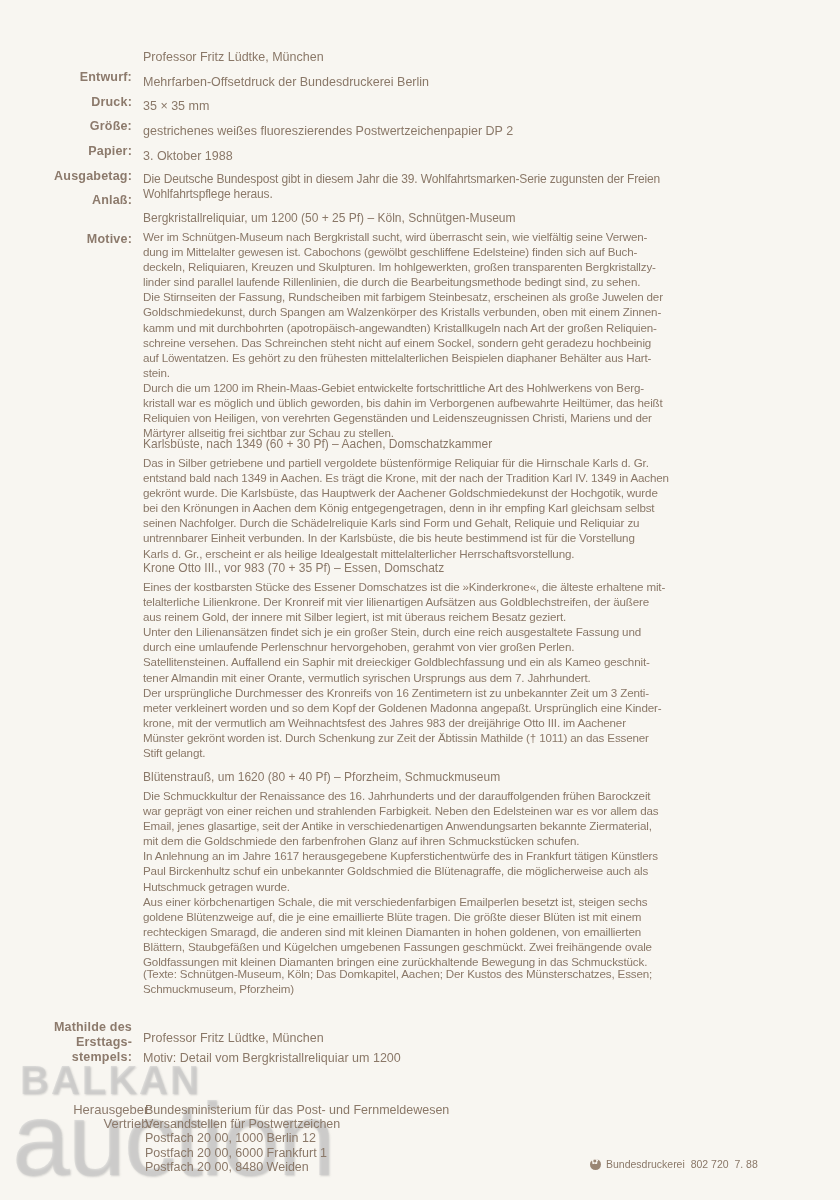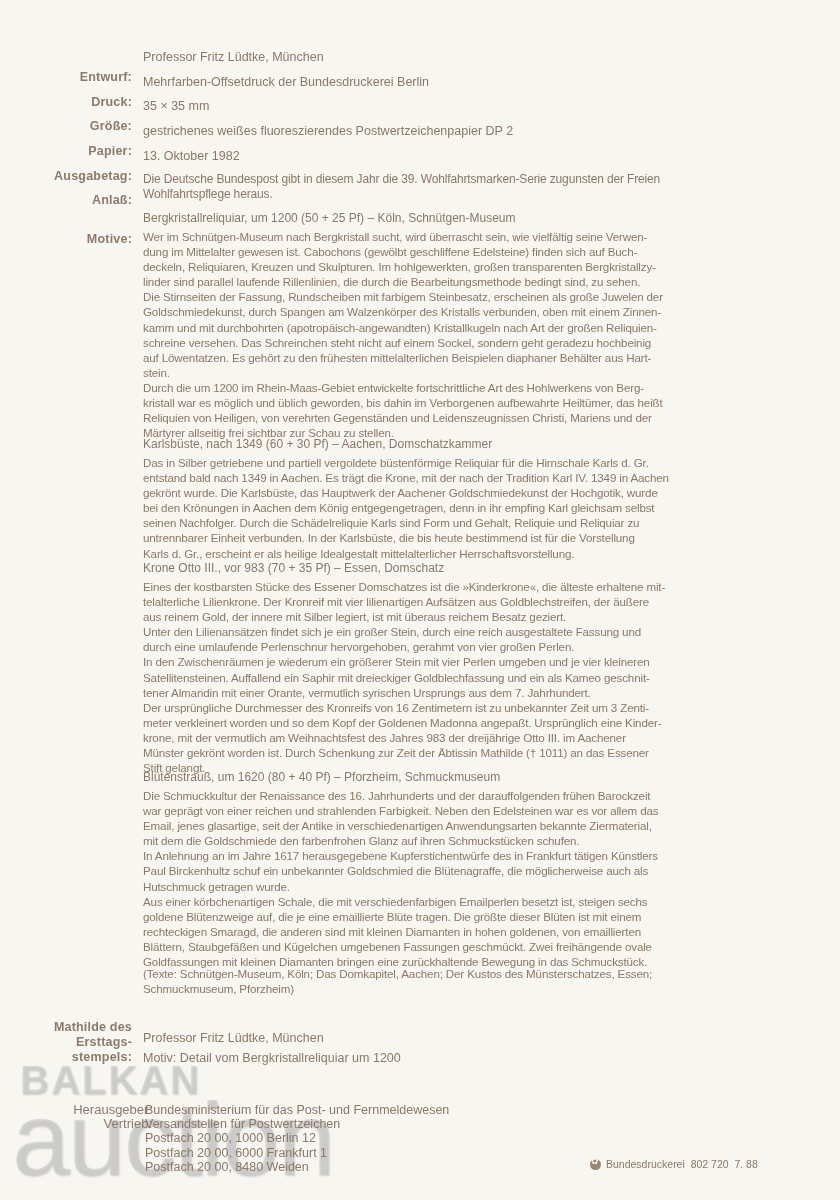--- a/index.html
+++ b/index.html
@@ -55,21 +55,21 @@
   <div class="row" style="top:98px">
     <span class="lbl">Größe:</span>
     <span class="val">35 × 35 mm</span>
   </div>
   <div class="row" style="top:123px">
     <span class="lbl">Papier:</span>
     <span class="val">gestrichenes weißes fluoreszierendes Postwertzeichenpapier DP 2</span>
   </div>
   <div class="row" style="top:148px">
     <span class="lbl">Ausgabetag:</span>
-    <span class="val">13. Oktober 1982</span>
+    <span class="val">3. Oktober 1988</span>
   </div>
 
   <div class="row" style="top:172px">
     <span class="lbl">Anlaß:</span>
   </div>
   <div class="para" style="top:172px; font-size:12px; line-height:15px;">
     <span class="line">Die Deutsche Bundespost gibt in diesem Jahr die 39. Wohlfahrtsmarken-Serie zugunsten der Freien</span>
     <span class="line">Wohlfahrtspflege heraus.</span>
   </div>
 
@@ -106,21 +106,20 @@
     <span class="line">Karls d. Gr., erscheint er als heilige Idealgestalt mittelalterlicher Herrschaftsvorstellung.</span>
   </div>
 
   <div class="motif-title" style="top:561px">Krone Otto III., vor 983 (70 + 35 Pf) – Essen, Domschatz</div>
   <div class="para" style="top:579px">
     <span class="line">Eines der kostbarsten Stücke des Essener Domschatzes ist die »Kinderkrone«, die älteste erhaltene mit-</span>
     <span class="line">telalterliche Lilienkrone. Der Kronreif mit vier lilienartigen Aufsätzen aus Goldblechstreifen, der äußere</span>
     <span class="line">aus reinem Gold, der innere mit Silber legiert, ist mit überaus reichem Besatz geziert.</span>
     <span class="line">Unter den Lilienansätzen findet sich je ein großer Stein, durch eine reich ausgestaltete Fassung und</span>
     <span class="line">durch eine umlaufende Perlenschnur hervorgehoben, gerahmt von vier großen Perlen.</span>
-    <span class="line">In den Zwischenräumen je wiederum ein größerer Stein mit vier Perlen umgeben und je vier kleineren</span>
     <span class="line">Satellitensteinen. Auffallend ein Saphir mit dreieckiger Goldblechfassung und ein als Kameo geschnit-</span>
     <span class="line">tener Almandin mit einer Orante, vermutlich syrischen Ursprungs aus dem 7. Jahrhundert.</span>
     <span class="line">Der ursprüngliche Durchmesser des Kronreifs von 16 Zentimetern ist zu unbekannter Zeit um 3 Zenti-</span>
     <span class="line">meter verkleinert worden und so dem Kopf der Goldenen Madonna angepaßt. Ursprünglich eine Kinder-</span>
     <span class="line">krone, mit der vermutlich am Weihnachtsfest des Jahres 983 der dreijährige Otto III. im Aachener</span>
     <span class="line">Münster gekrönt worden ist. Durch Schenkung zur Zeit der Äbtissin Mathilde († 1011) an das Essener</span>
     <span class="line">Stift gelangt.</span>
   </div>
 
   <div class="motif-title" style="top:770px">Blütenstrauß, um 1620 (80 + 40 Pf) – Pforzheim, Schmuckmuseum</div>

